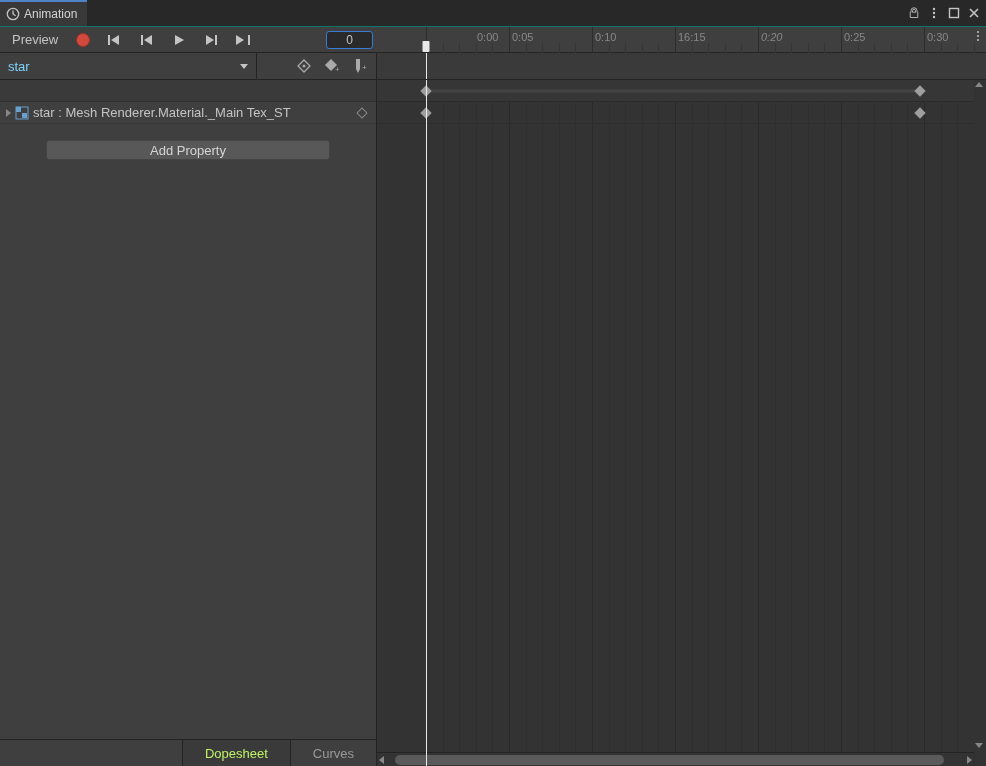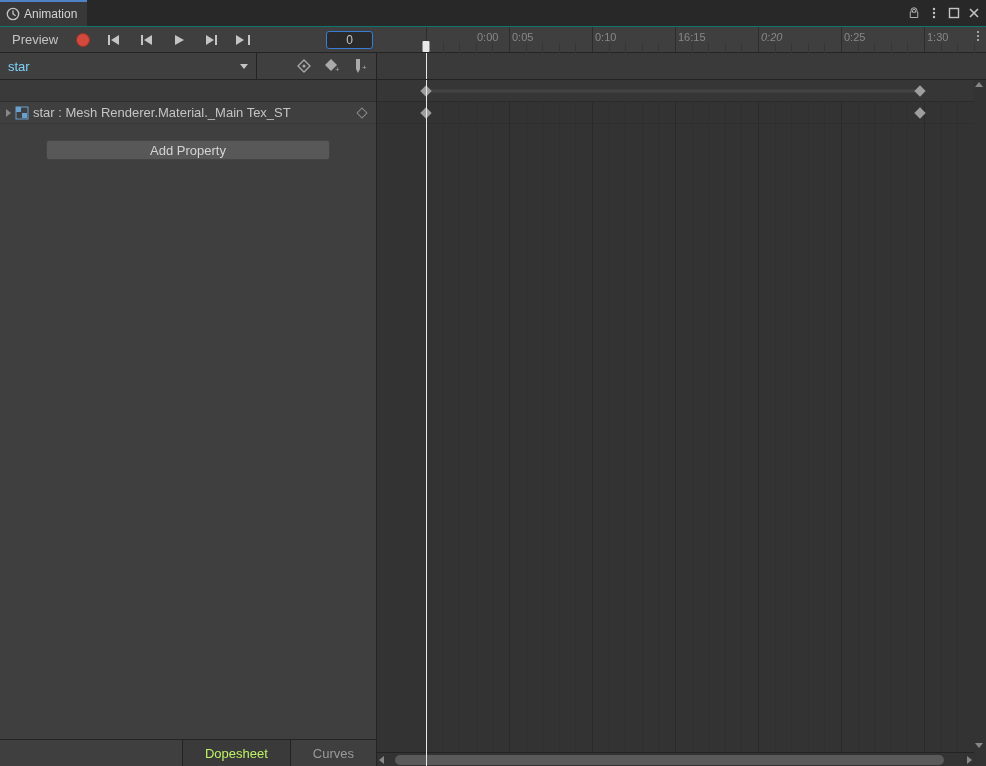--- a/index.html
+++ b/index.html
@@ -473,21 +473,21 @@
         <div class="ruler-tick" style="left: 414.2px; top: 16px; background: rgb(53, 53, 53);"></div>
         <div class="ruler-tick" style="left: 430.8px; top: 16px; background: rgb(53, 53, 53);"></div>
         <div class="ruler-tick" style="left: 447.4px; top: 16px; background: rgb(53, 53, 53);"></div>
         <div class="ruler-tick" style="left: 464px;"></div>
         <div class="ruler-label" style="left: 467px;">0:25</div>
         <div class="ruler-tick" style="left: 480.6px; top: 16px; background: rgb(53, 53, 53);"></div>
         <div class="ruler-tick" style="left: 497.2px; top: 16px; background: rgb(53, 53, 53);"></div>
         <div class="ruler-tick" style="left: 513.8px; top: 16px; background: rgb(53, 53, 53);"></div>
         <div class="ruler-tick" style="left: 530.4px; top: 16px; background: rgb(53, 53, 53);"></div>
         <div class="ruler-tick" style="left: 547px;"></div>
-        <div class="ruler-label" style="left: 550px;">1:30</div>
+        <div class="ruler-label" style="left: 550px;">0:30</div>
         <div class="ruler-tick" style="left: 563.6px; top: 16px; background: rgb(53, 53, 53);"></div>
         <div class="ruler-tick" style="left: 580.2px; top: 16px; background: rgb(53, 53, 53);"></div>
         <div class="ruler-tick" style="left: 596.8px; top: 16px; background: rgb(53, 53, 53);"></div>
         <div class="scrubber" style="left: 49px;"></div>
       </div>
     <div class="more-icon-vert">
       <span></span>
         <span></span>
         <span></span>
     </div>

